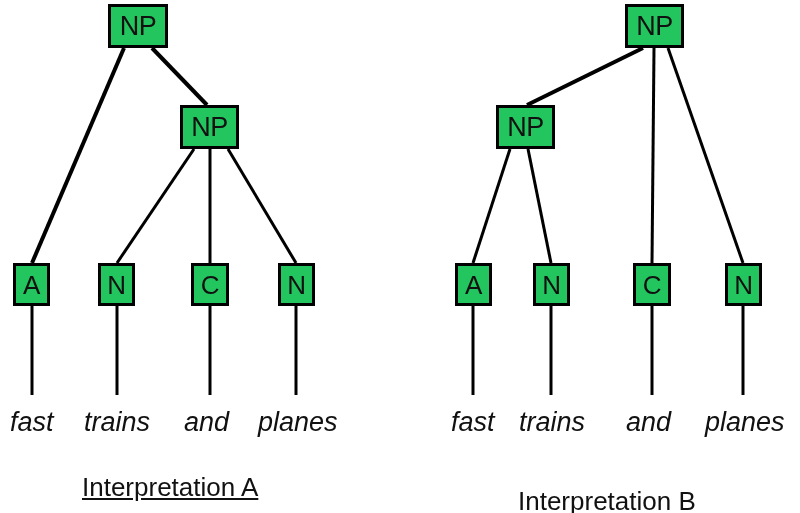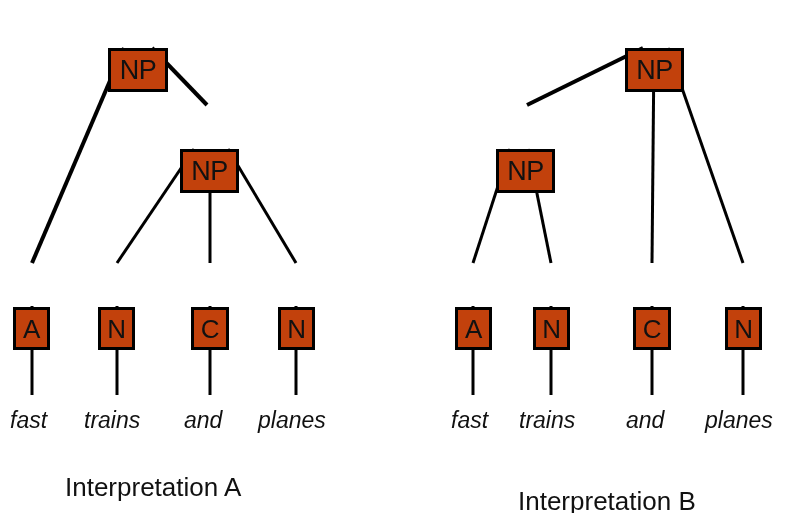--- a/index.html
+++ b/index.html
@@ -27,39 +27,38 @@
     left: 0;
     top: 0;
     width: 800px;
     height: 513px;
     overflow: visible;
   }
   .node-box {
     position: absolute;
     box-sizing: border-box;
     border: 3px solid #000000;
-    background: #c2410c;
+    background: #22c55e;
     display: flex;
     align-items: center;
     justify-content: center;
     font-family: "Liberation Sans", sans-serif;
     font-size: 27px;
     line-height: 1;
     letter-spacing: -0.5px;
     color: #111111;
-    margin-top: 44px;
   }
   .node-box.small {
     font-size: 26px;
   }
   .word-label {
     position: absolute;
     font-family: "Liberation Sans", sans-serif;
     font-style: italic;
-    font-size: 23px;
+    font-size: 27px;
     line-height: 1;
     white-space: nowrap;
     color: #111111;
   }
   .caption {
     position: absolute;
     font-family: "Liberation Sans", sans-serif;
     font-size: 26px;
     line-height: 1;
     white-space: nowrap;
@@ -106,21 +105,21 @@
       <div class="node-box small" style="left: 191px; top: 263px; width: 38px; height: 43px;">
         <span>C</span>
       </div>
       <div class="node-box small" style="left: 278px; top: 263px; width: 37px; height: 43px;">
         <span>N</span>
       </div>
       <div class="word-label" style="left: 10px; top: 409px;">fast</div>
       <div class="word-label" style="left: 84px; top: 409px;">trains</div>
       <div class="word-label" style="left: 184px; top: 409px;">and</div>
       <div class="word-label" style="left: 258px; top: 409px;">planes</div>
-      <div class="caption" style="left: 65px; top: 474px;">Interpretation A</div>
+      <div class="caption" style="left: 82px; top: 474px; text-decoration: underline;">Interpretation A</div>
       <div class="node-box" style="left: 625px; top: 4px; width: 59px; height: 44px;">
         <span>NP</span>
       </div>
       <div class="node-box" style="left: 496px; top: 105px; width: 59px; height: 44px;">
         <span>NP</span>
       </div>
       <div class="node-box small" style="left: 455px; top: 263px; width: 37px; height: 43px;">
         <span>A</span>
       </div>
       <div class="node-box small" style="left: 533px; top: 263px; width: 37px; height: 43px;">

